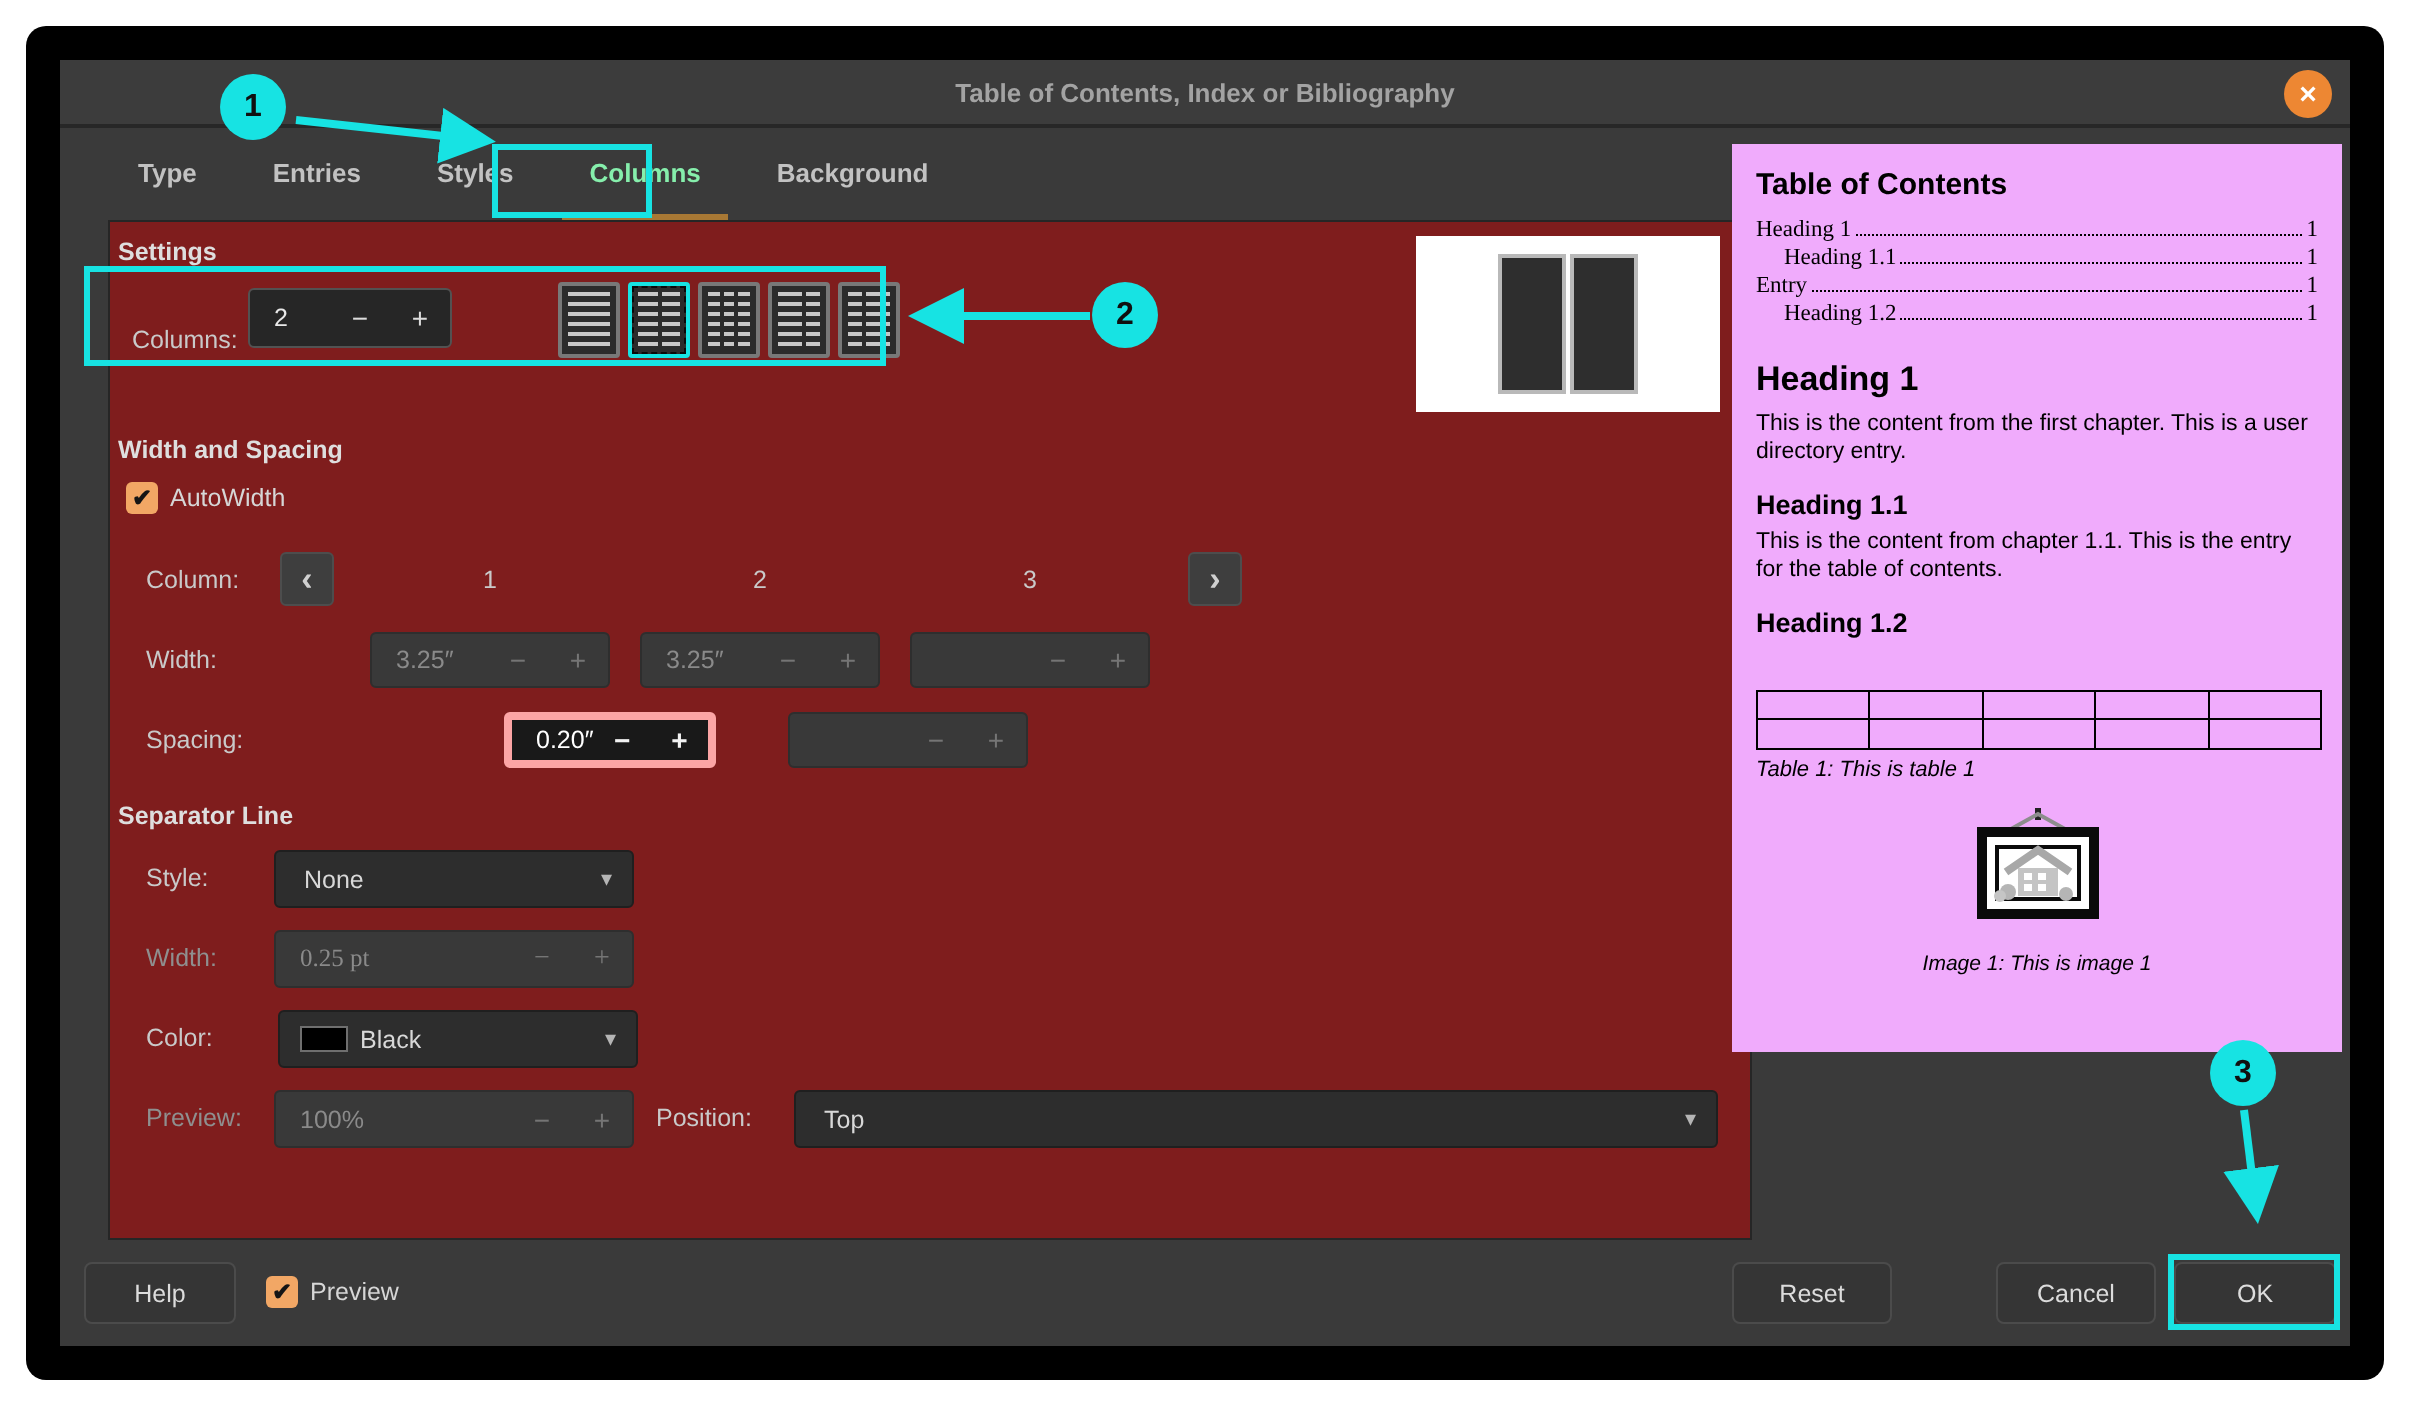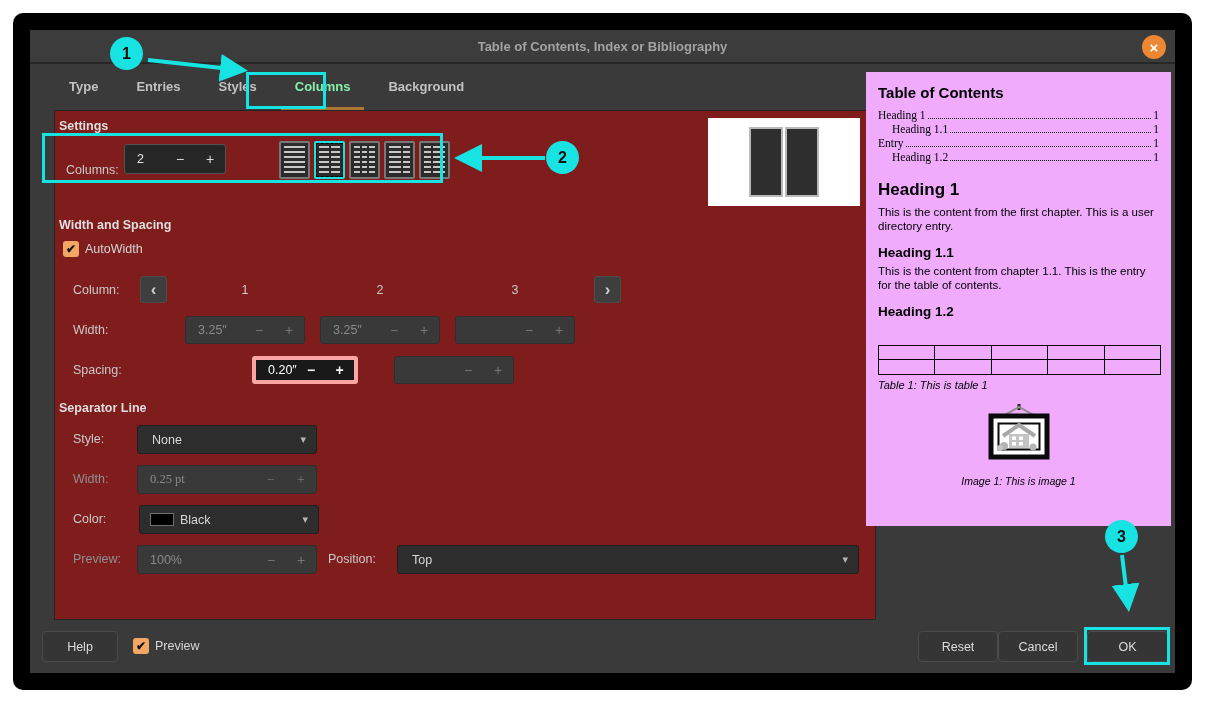--- a/index.html
+++ b/index.html
@@ -314,21 +314,21 @@
         <div class="doc-img-caption">Image 1: This is image 1</div>
       </div>
 
       <div class="btn" style="left:12px; top:601px; width:76px;">Help</div>
       <div class="checkrow" style="left:103px; top:608px;">
         <span class="checkbox">
             <span>✔</span>
           </span>
         <span class="checklabel">Preview</span>
       </div>
-      <div class="btn" style="left:888px; top:601px; width:80px;">Reset</div>
+      <div class="btn" style="left:836px; top:601px; width:80px;">Reset</div>
       <div class="btn" style="left:968px; top:601px; width:80px;">Cancel</div>
       <div class="btn" style="left:1057px; top:601px; width:81px;">OK</div>
     </div>
   </div>
 
   <div class="anno-rect" style="left:246px; top:72px; width:80px; height:37px;"></div>
   <div class="anno-rect" style="left:42px; top:133px; width:401px; height:50px;"></div>
   <div class="anno-rect" style="left:1084px; top:627px; width:86px; height:38px;"></div>
 
   <svg class="overlay" width="1205" height="703">

